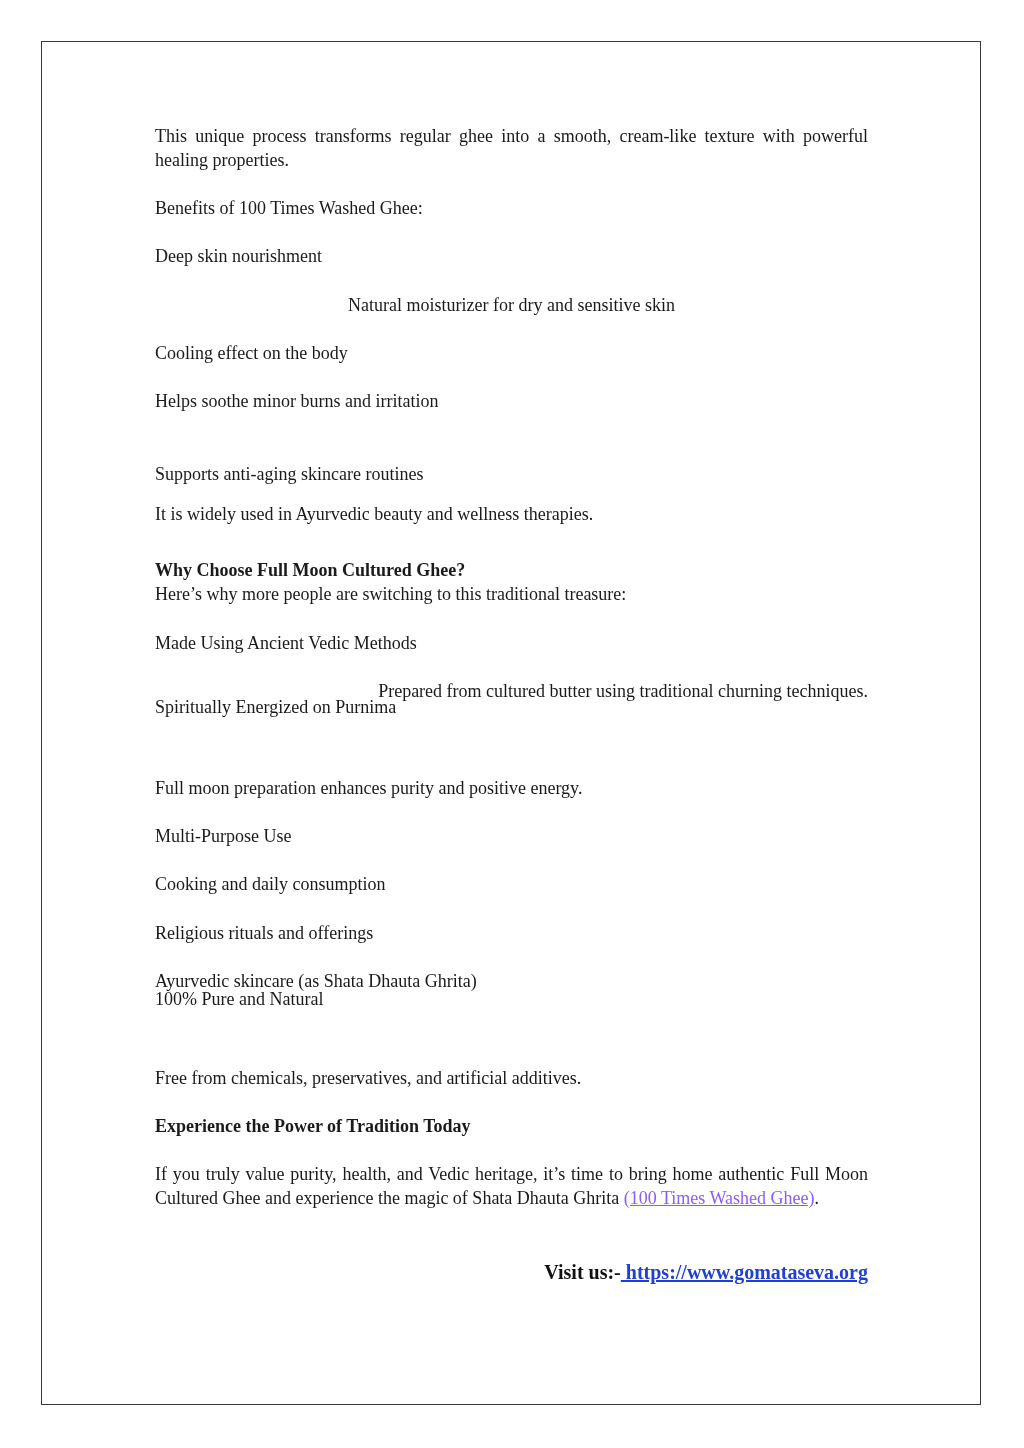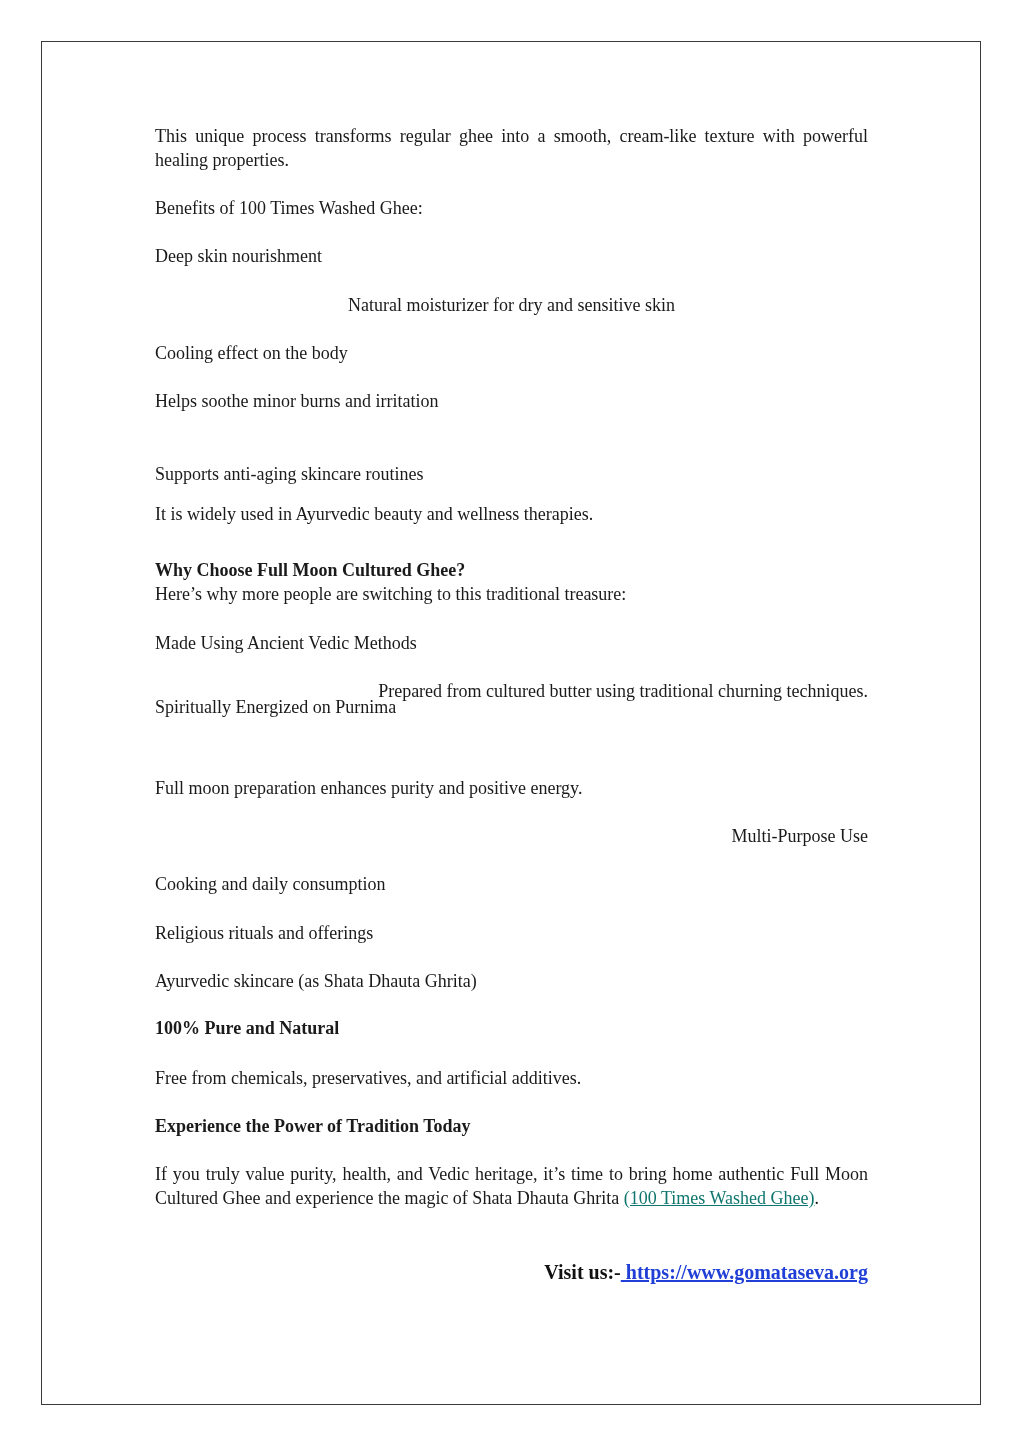--- a/index.html
+++ b/index.html
@@ -40,21 +40,21 @@
       width: 713px;
     }
     .justify {
       text-align: justify;
       text-align-last: left;
     }
     .bold {
       font-weight: bold;
     }
     .link {
-      color: #0f766e;
+      color: #8b5cf6;
       text-decoration: underline;
     }
     .visit {
       position: absolute;
       left: 0;
       width: 713px;
       text-align: right;
       font-family: "Liberation Serif", "DejaVu Serif", serif;
       font-weight: bold;
       font-size: 20px;
@@ -86,26 +86,26 @@
 
   <p class="para bold" style="top:410px;margin-top:24px;">Why Choose Full Moon Cultured Ghee?</p>
 
   <p class="para" style="top:458px;">Here’s why more people are switching to this traditional treasure:</p>
 
   <p class="para" style="top:507px;">Made Using Ancient Vedic Methods</p>
   <p class="para" style="top:555px;text-align:right;">Prepared from cultured butter using traditional churning techniques.</p>
   <p class="para" style="top:571px;">Spiritually Energized on Purnima</p>
   <p class="para" style="top:652px;">Full moon preparation enhances purity and positive energy.</p>
 
-  <p class="para" style="top:700px;text-align:right;">Multi-Purpose Use</p>
+  <p class="para" style="top:700px;">Multi-Purpose Use</p>
   <p class="para" style="top:748px;">Cooking and daily consumption</p>
   <p class="para" style="top:797px;">Religious rituals and offerings</p>
   <p class="para" style="top:845px;">Ayurvedic skincare (as Shata Dhauta Ghrita)</p>
 
-  <p class="para" style="top:892px;font-weight:bold;">100% Pure and Natural</p>
+  <p class="para" style="top:863px;">100% Pure and Natural</p>
   <p class="para" style="top:942px;">Free from chemicals, preservatives, and artificial additives.</p>
 
   <p class="para bold" style="top:990px;">Experience the Power of Tradition Today</p>
 
   <p class="para justify" style="top:1038px;"><span>If you truly value purity, health, and Vedic heritage, it’s time to bring home authentic Full Moon Cultured Ghee and experience the magic of Shata Dhauta Ghrita </span><a class="link">(100 Times Washed Ghee)</a><span>.</span></p>
 
   <div class="visit" style="top:1133px;"><span>Visit us:-</span><a class="link"> https://www.gomataseva.org</a></div>
 
 </div>
 

